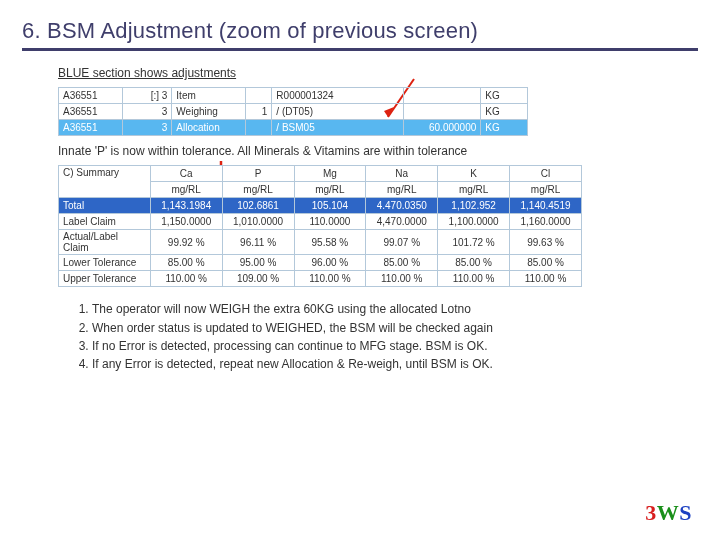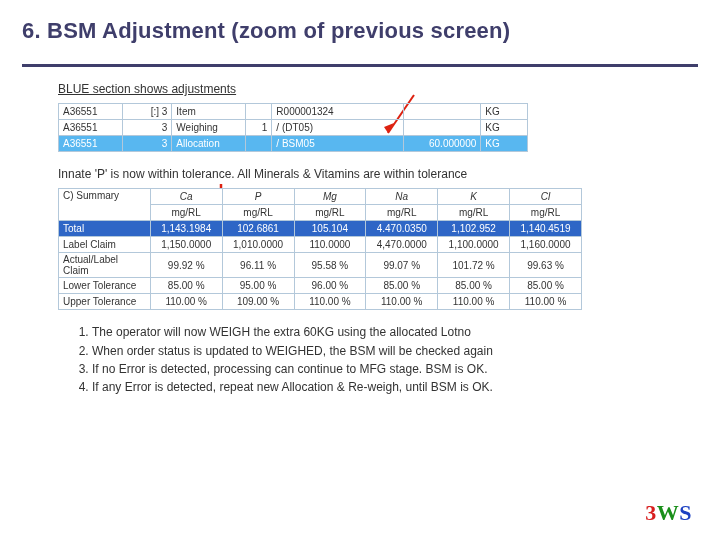--- a/index.html
+++ b/index.html
@@ -8,22 +8,22 @@
     background: #fff;
     font-family: Verdana, Arial, sans-serif;
     font-size: 12px;
     color: #333;
     position: relative;
     padding: 18px 22px 0 22px;
   }
   .title {
     font-size: 22px;
     color: #3f3e6b;
-    font-weight: bold;
-    padding-bottom: 20px;
+    font-weight: normal;
+    padding-bottom: 4px;
     border-bottom: 3px solid #3f3e6b;
     letter-spacing: .2px;
   }
   .content { padding: 10px 36px 0 36px; }
   .para { margin: 4px 0 6px 0; line-height: 1.35; }
   .under { text-decoration: underline; }
 
   
   .tbl1 {
     border-collapse: collapse;
@@ -71,21 +71,21 @@
   }
   .tbl2 th, .tbl2 td {
     border: 1px solid #b3c8da;
     padding: 1px 4px;
     text-align: center;
     height: 16px;
   }
   .tbl2 th { font-weight: normal; background: #fff; }
   .tbl2 .row-lab { text-align: left; width: 92px; }
   .tbl2 .totalrow td { background: #2e66c6; color: #fff; }
-  .tbl2 .colw { width: 72px; font-style: italic; }
+  .tbl2 .colw { width: 72px; }
 
   
   ol.steps { margin: 14px 0 0 16px; padding-left: 18px; }
   ol.steps li { margin: 2px 0; line-height: 1.35; }
 
   
   .logo {
     position: absolute;
     right: 28px; bottom: 14px;
     font-size: 22px;
@@ -138,21 +138,21 @@
         <td class="col-c hl">Allocation</td>
         <td class="col-d hl-blank"></td>
         <td class="col-e hl">/ BSM05</td>
         <td class="col-f hl-num">60.000000</td>
         <td class="col-g hl">KG</td>
       </tr>
     </tbody>
       </table>
   </div>
 
-  <p class="para" style="margin-top:14px">Innate 'P' is now within tolerance.  All Minerals &amp; Vitamins are within tolerance</p>
+  <p class="para" style="margin-top:7px">Innate 'P' is now within tolerance.  All Minerals &amp; Vitamins are within tolerance</p>
 
   <div class="tbl2wrap">
     <svg class="arrow arrow2" viewBox="0 0 16 40">
       <line x1="8" y1="2" x2="8" y2="32" stroke="#d21" stroke-width="2.5"></line>
       <polygon points="8,36 3,26 13,26" fill="#d21"></polygon>
     </svg>
     <table class="tbl2">
       <tbody>
           <tr>
         <th class="row-lab" rowspan="2" style="text-align:left;vertical-align:top">C) Summary</th>

